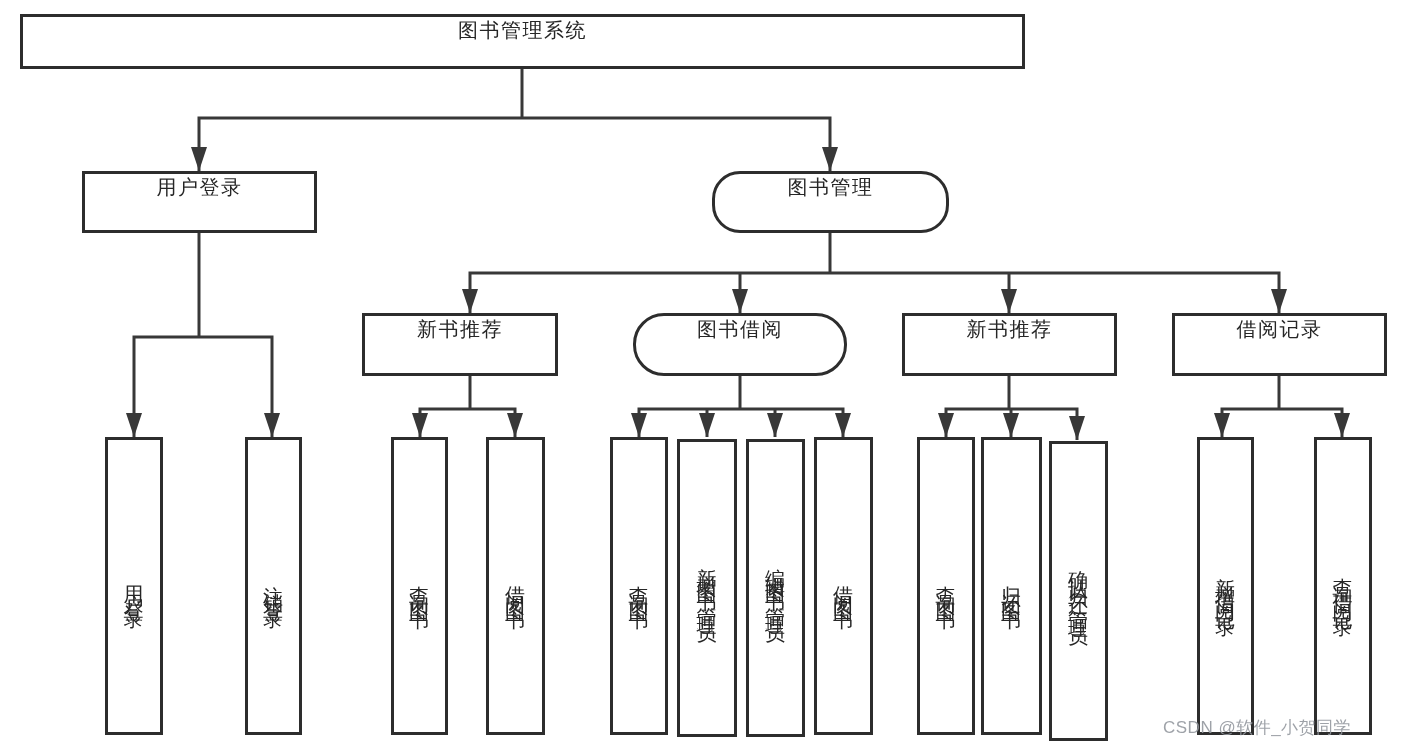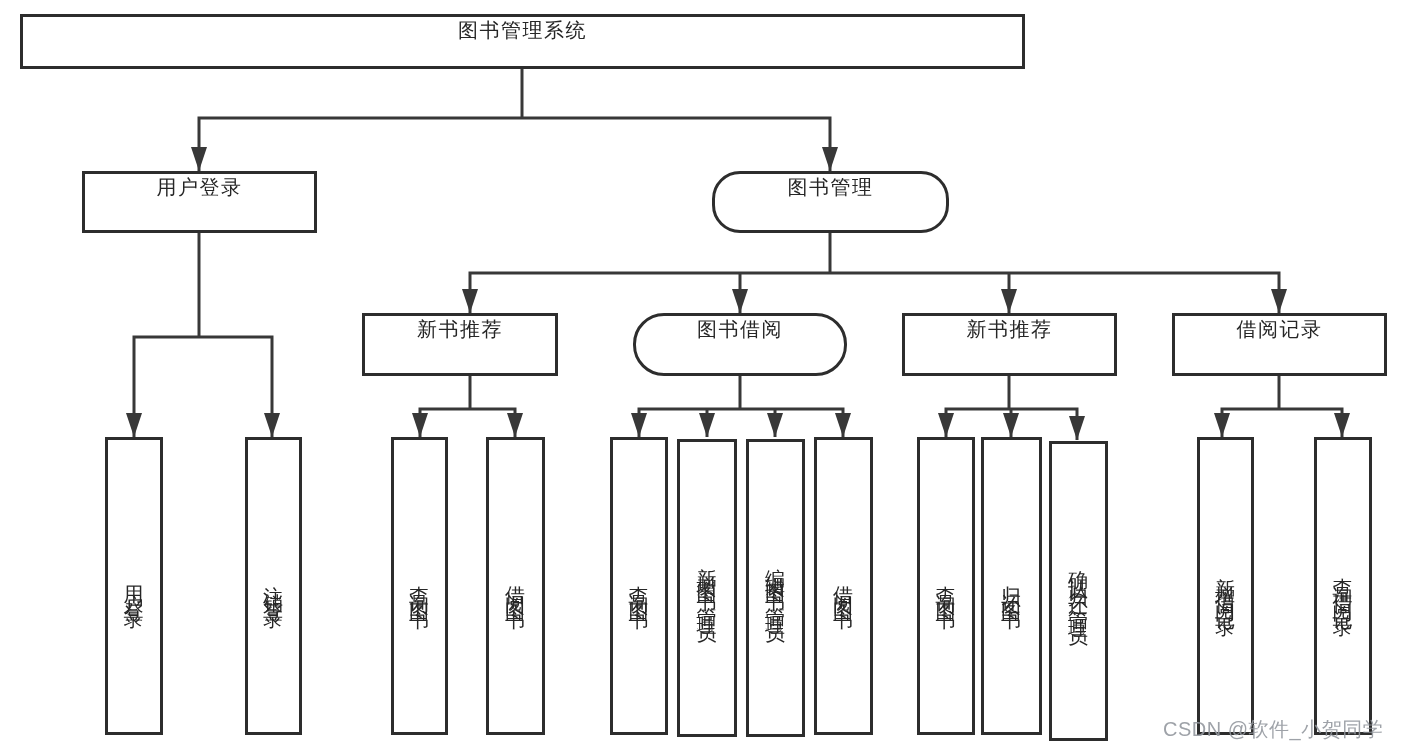--- a/index.html
+++ b/index.html
@@ -48,21 +48,21 @@
     font-size: 20px;
     letter-spacing: 8px;
     line-height: 1;
     color: #262626;
   }
   #watermark {
     position: absolute;
     left: 1163px;
     top: 716px;
     z-index: 3;
-    font-size: 20px;
+    font-size: 17px;
     color: rgba(148, 152, 158, 0.9);
     white-space: nowrap;
     letter-spacing: 0.5px;
   }
   path.wire { stroke: #383838; stroke-width: 3; fill: none; }
   polygon.ah { fill: #383838; stroke: none; }
 </style>
 </head>
 <body>
 

